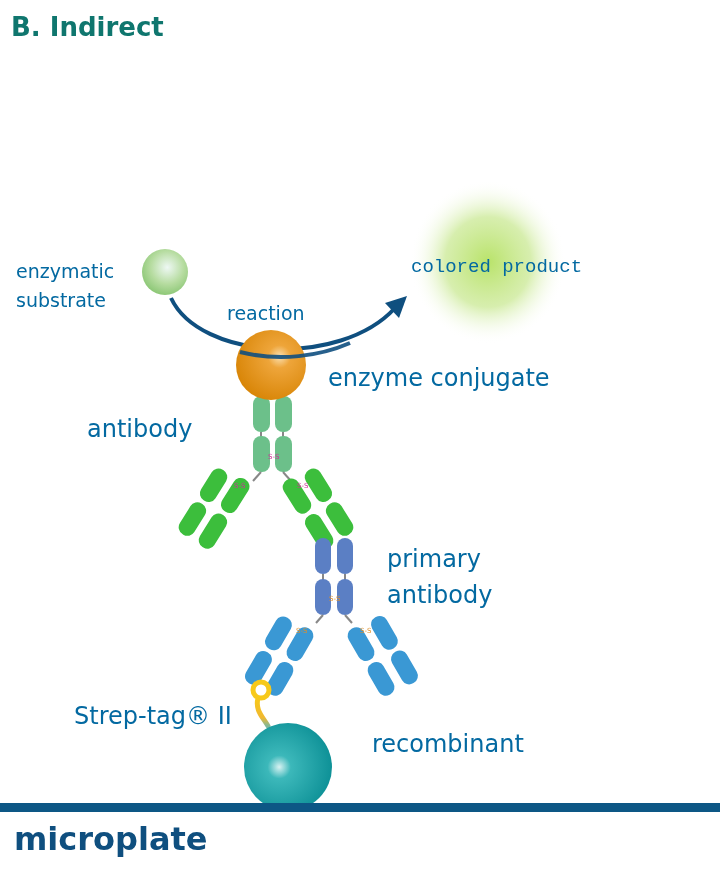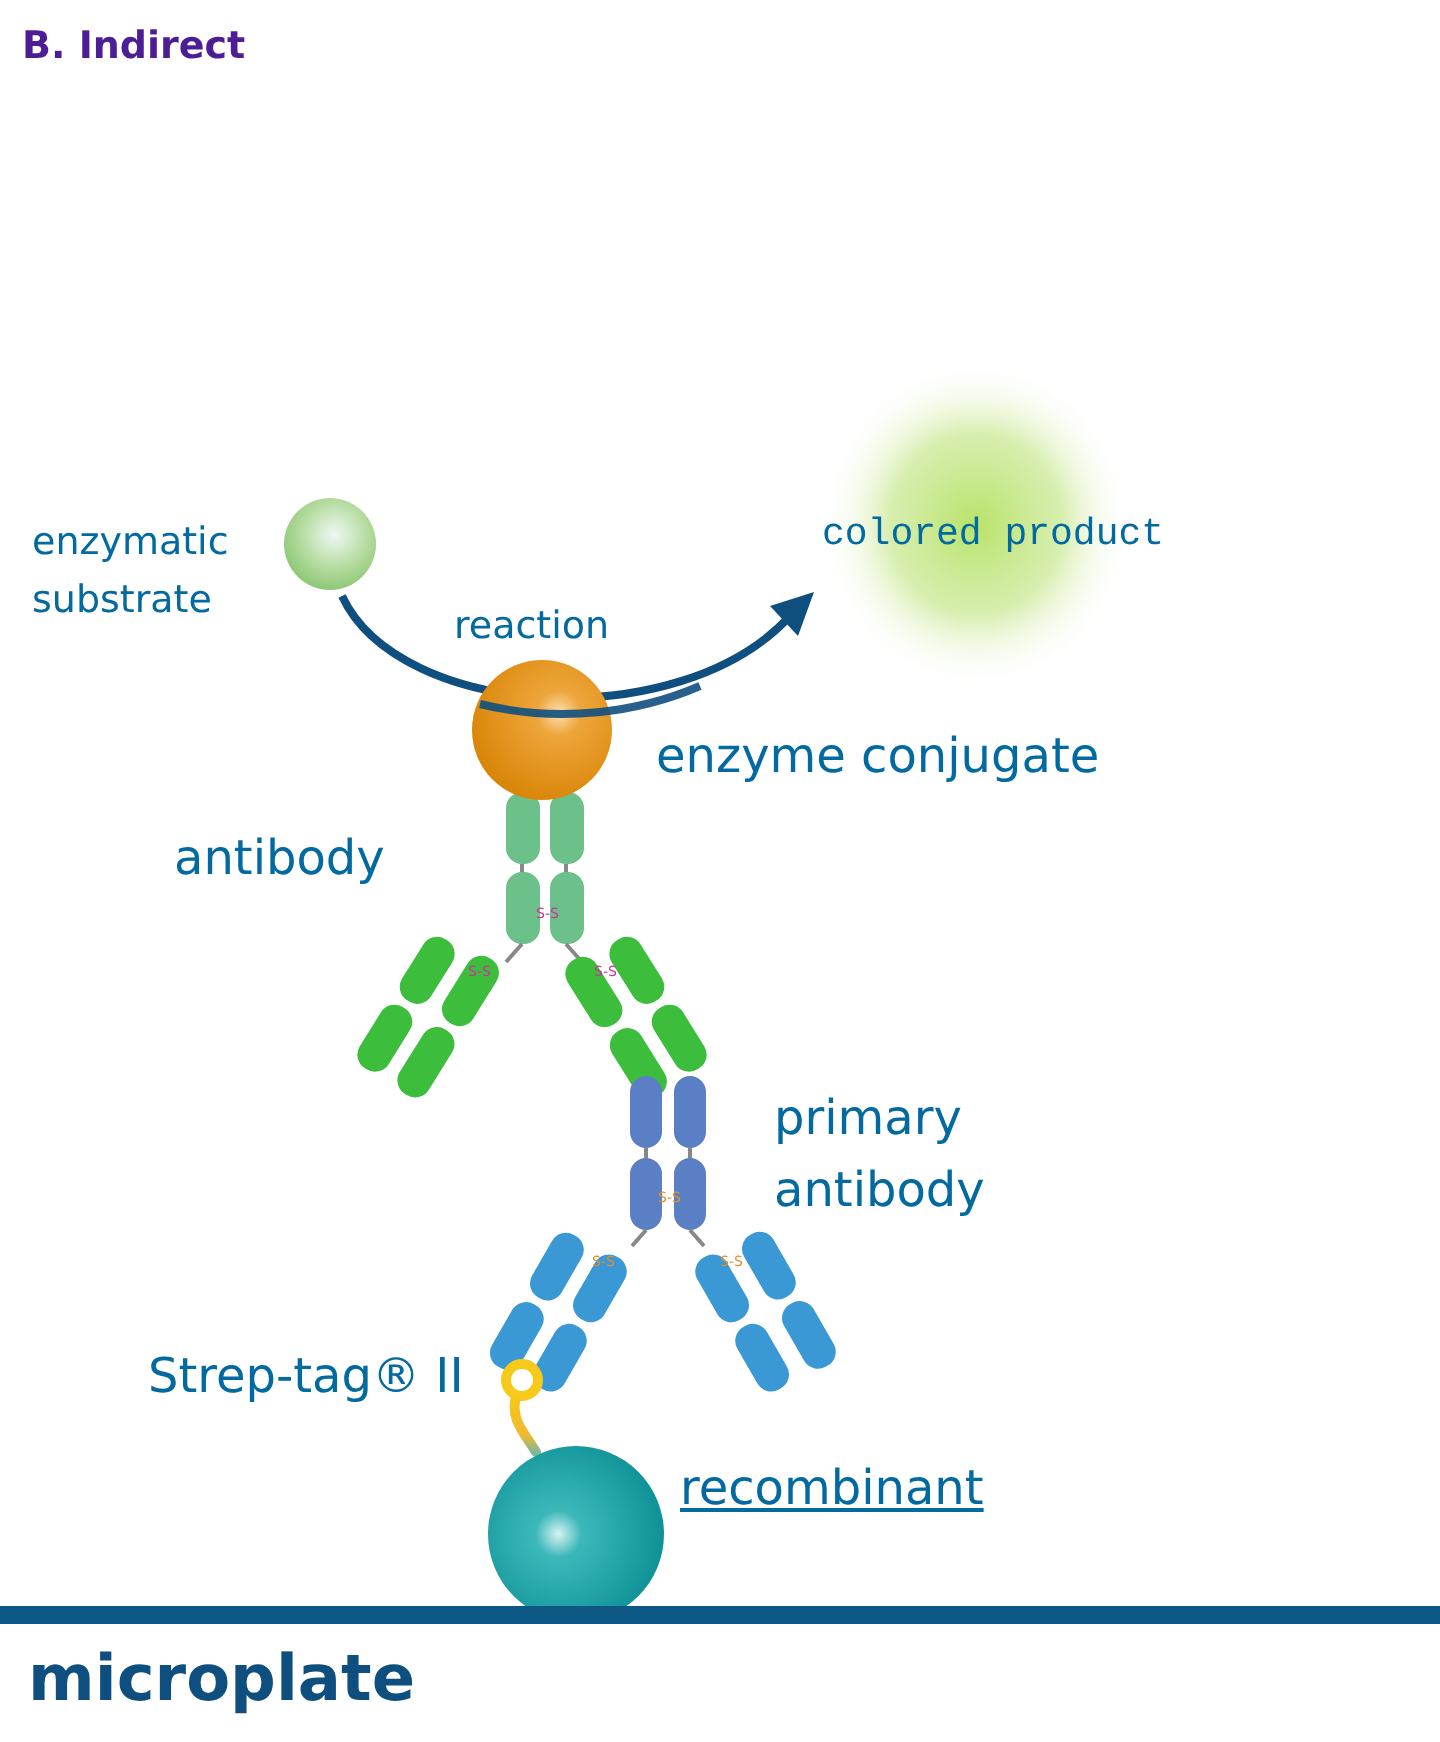--- a/index.html
+++ b/index.html
@@ -1,18 +1,18 @@
 <!DOCTYPE html>
 <html><head>
 <meta charset="utf-8">
 <style>
   html,body{margin:0;padding:0;background:#ffffff;}
   body{width:720px;height:871px;position:relative;overflow:hidden;font-family:"Liberation Sans",sans-serif;color:#1b5680;}
   .lbl{position:absolute;color:#0369a1;font-family:"DejaVu Sans","Liberation Sans",sans-serif;white-space:nowrap;}
-  .title{left:11px;top:12px;font-size:19px;font-weight:bold;color:#4c1d95;}
+  .title{left:11px;top:12px;font-size:26px;font-weight:bold;color:#0f766e;}
   .small{font-size:19px;line-height:29px;}
   .big{font-size:24px;line-height:36px;}
   .plate-label{left:14px;top:820px;font-size:32px;font-weight:bold;color:#0f4f7f;}
   svg{position:absolute;left:0;top:0;}
 </style>
 </head>
 <body>
 
 <div class="lbl title">B. Indirect</div>
 
@@ -147,19 +147,19 @@
 
 <div class="lbl big" style="left:87px;top:411px;">
   <div>antibody</div>
 </div>
 
 <div class="lbl big" style="left:387px;top:541px;">
   <div>primary</div>
   <div>antibody</div>
 </div>
 
-<div class="lbl big" style="left:74px;top:670px;">Strep-tag® II</div>
+<div class="lbl big" style="left:74px;top:698px;">Strep-tag® II</div>
 
-<div class="lbl big" style="left:340px;top:726px;text-decoration:underline;">
+<div class="lbl big" style="left:372px;top:726px;">
   <div>recombinant</div>
 </div>
 
 <div class="lbl plate-label">microplate</div>
 
 </body></html>

